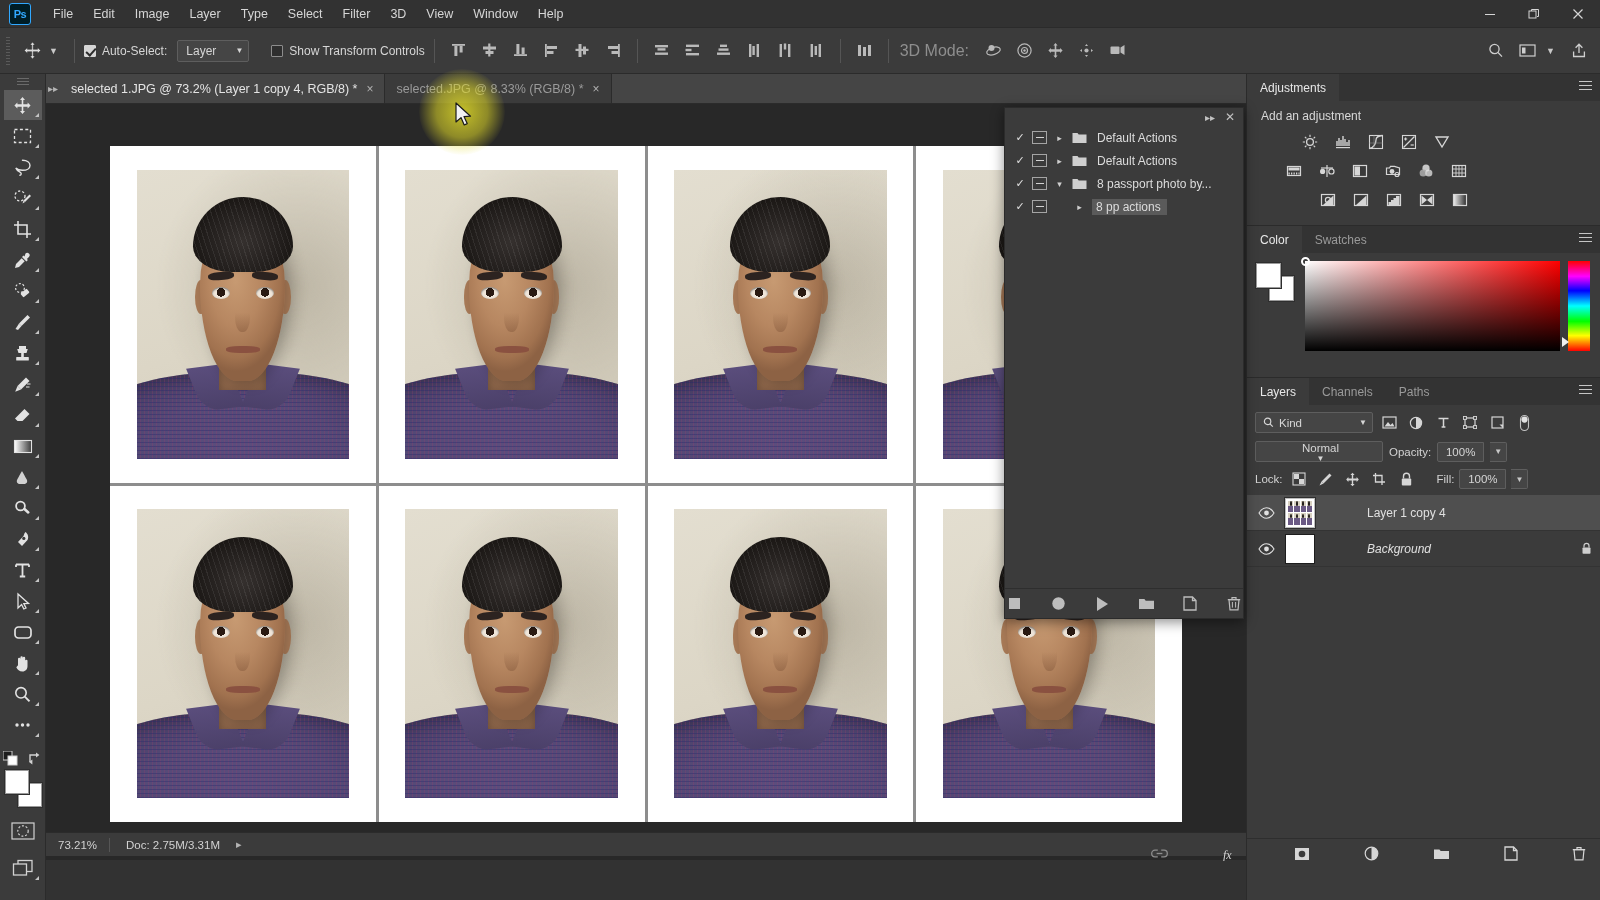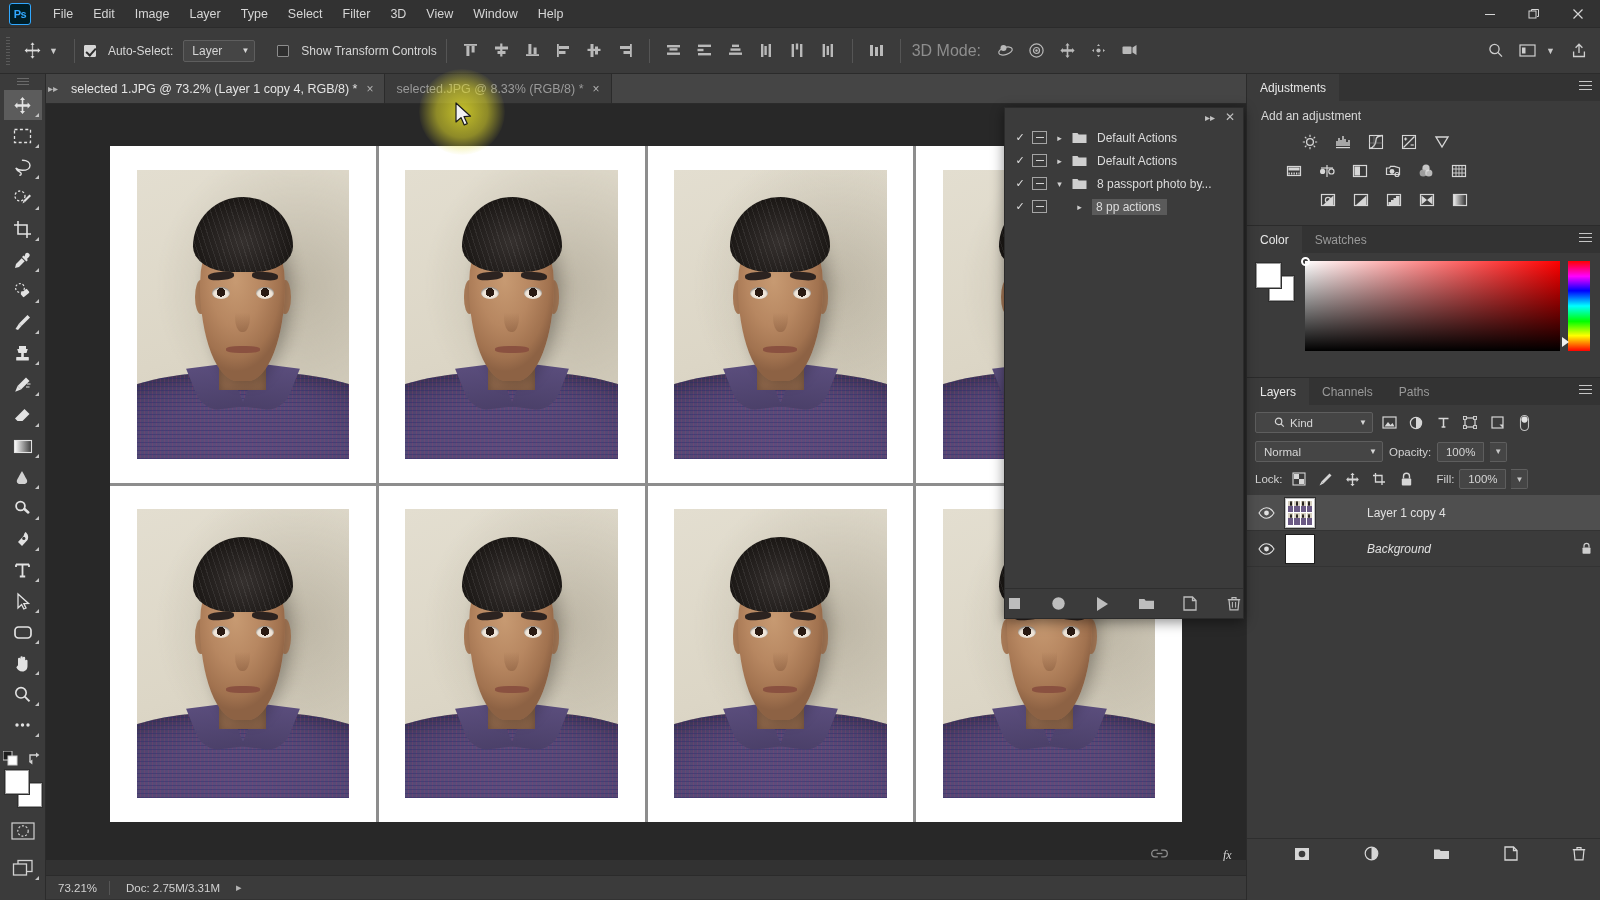--- a/index.html
+++ b/index.html
@@ -43,21 +43,21 @@
   }
   .grip { width: 10px; height: 28px; margin: 0 4px 0 3px;
     background: repeating-linear-gradient(to bottom, #5a5a5a 0 1px, transparent 1px 3px);
     background-size: 4px 3px; background-position: 3px 0; background-repeat: repeat-y; }
   .opt-tool {
     width: 30px; height: 30px; display: flex; align-items: center; justify-content: center;
     background: #3b3b3b;
   }
   .chev { color: #c8c8c8; font-size: 9px; margin: 0 7px 0 2px; }
   .opt-sep { width: 1px; height: 24px; background: #555; margin: 0 9px; }
-  .opt-check { display: flex; align-items: center; gap: 12px; color: #d6d6d6; font-size: 12px; }
+  .opt-check { display: flex; align-items: center; gap: 6px; color: #d6d6d6; font-size: 12px; }
   .cbox {
     width: 12px; height: 12px; border: 1px solid #8c8c8c; border-radius: 1px;
     background: #2e2e2e; position: relative; flex: none;
   }
   .cbox.on { background: #d6d6d6; border-color: #d6d6d6; }
   .cbox.on::after {
     content: ""; position: absolute; left: 3px; top: 0px; width: 4px; height: 8px;
     border: solid #2b2b2b; border-width: 0 2px 2px 0; transform: rotate(42deg);
   }
   .opt-select {
@@ -193,21 +193,21 @@
   
   .click-glow {
     position: absolute; width: 86px; height: 86px; border-radius: 50%;
     background: radial-gradient(circle, rgba(232,226,42,.82) 0%, rgba(226,219,40,.55) 42%, rgba(220,212,36,0) 72%);
     pointer-events: none; z-index: 60;
   }
   .cursor { position: absolute; z-index: 61; pointer-events: none; }
 
   
   .statusbar {
-    position: absolute; left: 46px; top: 875px; width: 1200px; height: 24px;
+    position: absolute; left: 46px; top: 832px; width: 1200px; height: 24px;
     background: #3b3b3b; display: flex; align-items: center;
     color: #d2d2d2; font-size: 11.5px; border-top: 1px solid #2b2b2b;
   }
   .st-zoom { padding: 0 12px; }
   .st-sep { width: 1px; height: 14px; background: #565656; }
   .st-doc { padding: 0 16px; }
   .st-arrow { color: #b4b4b4; font-size: 11px; }
 
   
   .dock {
@@ -247,27 +247,27 @@
   .adj-body { padding: 8px 12px 12px 14px; }
   .adj-title { color: #d8d8d8; font-size: 12px; margin-bottom: 9px; }
   .adj-rows { display: flex; flex-direction: column; gap: 9px; }
   .adj-row { display: flex; gap: 11px; padding-left: 38px; }
   .adj-ico { width: 22px; height: 20px; display: flex; align-items: center; justify-content: center; }
 
   
   .lay-tools { display: flex; align-items: center; gap: 5px; padding: 7px 8px 5px 8px; }
   .lay-filter { height: 21px; width: 118px; background: #454545; border: 1px solid #5e5e5e;
     border-radius: 2px; display: flex; align-items: center; justify-content: space-between;
-    padding: 0 5px 0 18px; color: #d6d6d6; font-size: 11.5px; }
+    padding: 0 5px 0 7px; color: #d6d6d6; font-size: 11.5px; }
   .lay-filter-left { display: flex; align-items: center; gap: 5px; }
   .lay-ticon { width: 22px; height: 20px; display: flex; align-items: center; justify-content: center; }
   .lay-row2 { display: flex; align-items: center; gap: 6px; padding: 3px 8px 4px 8px; }
   .blend-select { height: 21px; width: 128px; background: #454545; border: 1px solid #5e5e5e;
     border-radius: 2px; display: flex; align-items: center; justify-content: space-between;
-    padding: 0 5px 0 8px; color: #d6d6d6; font-size: 11.5px; }
+    padding: 0 5px 0 8px; color: #d6d6d6; font-size: 11.5px; flex-direction: column; }
   .num-label { color: #d2d2d2; font-size: 11.5px; }
   .num-field { height: 20px; width: 47px; background: #454545; border: 1px solid #5e5e5e;
     border-radius: 2px 0 0 2px; color: #d6d6d6; font-size: 11.5px;
     display: flex; align-items: center; justify-content: center; }
   .num-stepper { height: 20px; width: 17px; background: #454545; border: 1px solid #5e5e5e;
     border-left: none; border-radius: 0 2px 2px 0;
     display: flex; align-items: center; justify-content: center; color: #c8c8c8; font-size: 8px; }
   .lock-row { display: flex; align-items: center; gap: 5px; padding: 3px 8px 6px 8px; }
   .layer-item { display: flex; align-items: center; height: 36px; padding: 0 8px;
     border-bottom: 1px solid #333; gap: 8px; }

